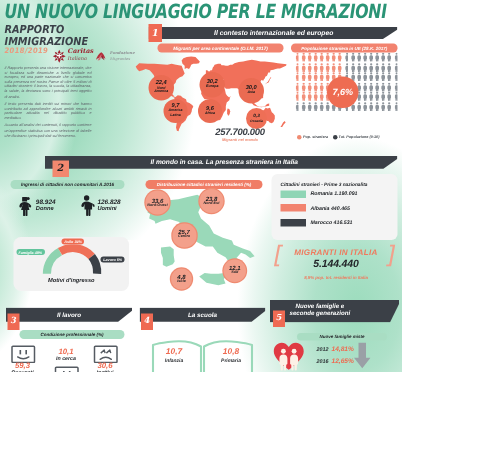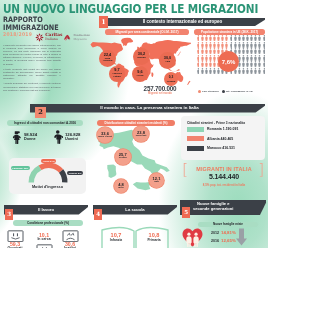--- a/index.html
+++ b/index.html
@@ -1,19 +1,19 @@
 <!DOCTYPE html>
 <html><head>
 <meta charset="utf-8">
 <title>Infografica</title>
 <style>
   html,body{margin:0;padding:0;background:#fff;}
   body{width:268px;height:315px;overflow:hidden;
        font-family:"Liberation Sans",sans-serif;}
-  .page{position:relative;width:268px;height:248px;overflow:hidden;background:#ffffff;}
+  .page{position:relative;width:268px;height:248px;overflow:hidden;background:#ffffff;font-style:italic;}
 
   
   .bg-green-tl{position:absolute;left:-70px;top:-80px;width:215px;height:240px;
      background:radial-gradient(ellipse 58% 55% at 38% 62%, #8fd6b2 0%, #9edbbe 34%, #bde7d3 58%, #e2f4ec 80%, rgba(255,255,255,0) 95%);}
   .bg-green-tl2{position:absolute;left:-34px;top:-14px;width:116px;height:180px;
      background:radial-gradient(ellipse 56% 56% at 24% 42%, #93d8b6 0%, #aee1c9 38%, #d6f0e4 70%, rgba(255,255,255,0) 92%);}
   .bg-green-br{position:absolute;right:-34px;bottom:-48px;width:145px;height:215px;
      background:radial-gradient(ellipse 58% 56% at 56% 58%, #9cdcbd 0%, #aee1c9 34%, #cfeddf 62%, #eaf7f1 82%, rgba(255,255,255,0) 95%);}
   .bg-green-mid{position:absolute;left:-48px;top:120px;width:86px;height:130px;
      background:radial-gradient(ellipse 58% 55% at 28% 45%, #a2dec1 0%, #bde7d2 40%, #ddf2e8 70%, rgba(255,255,255,0) 92%);}

